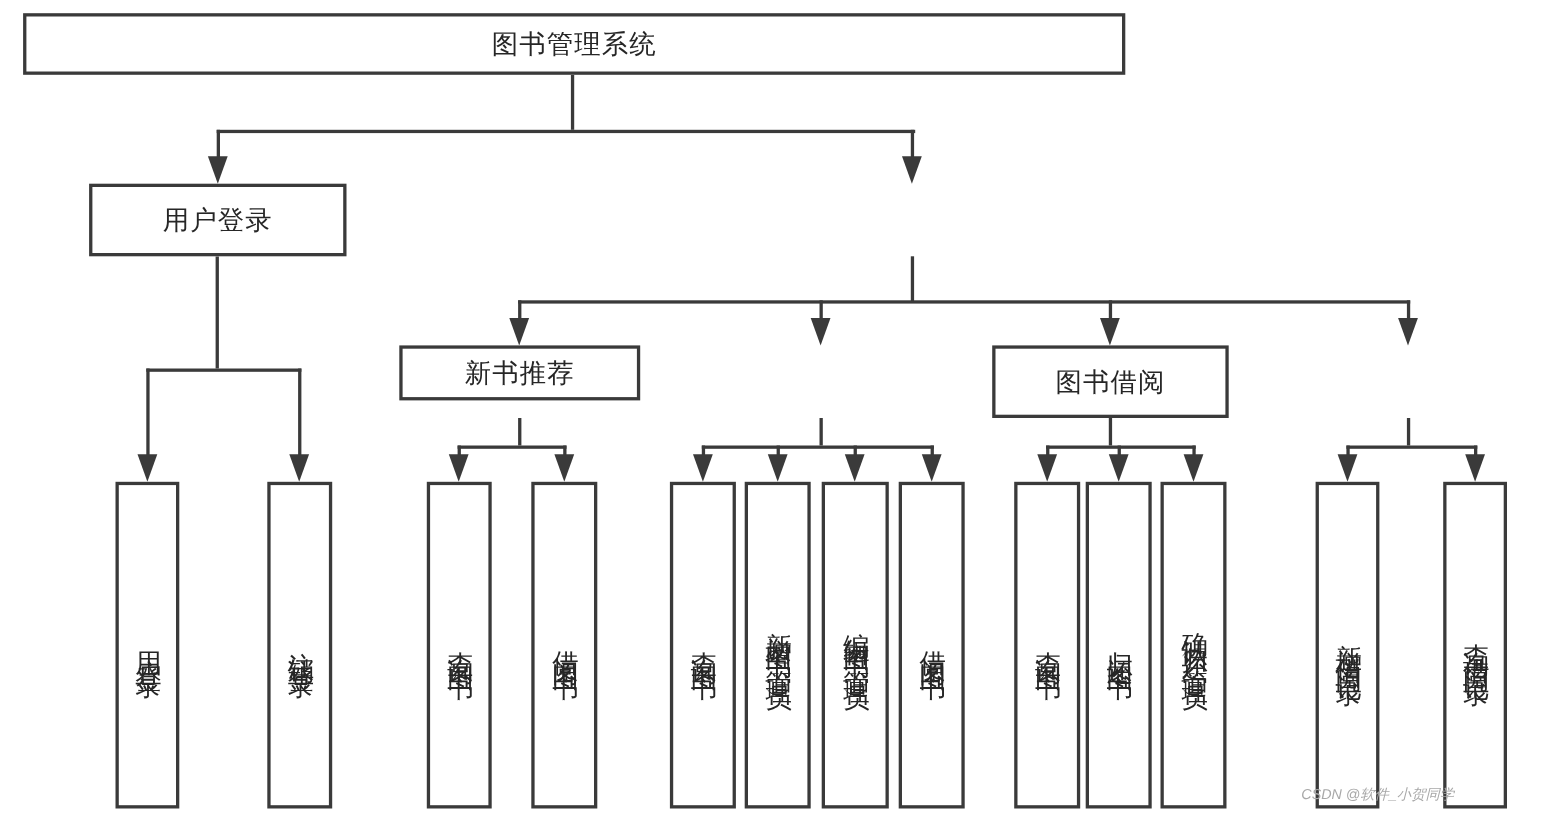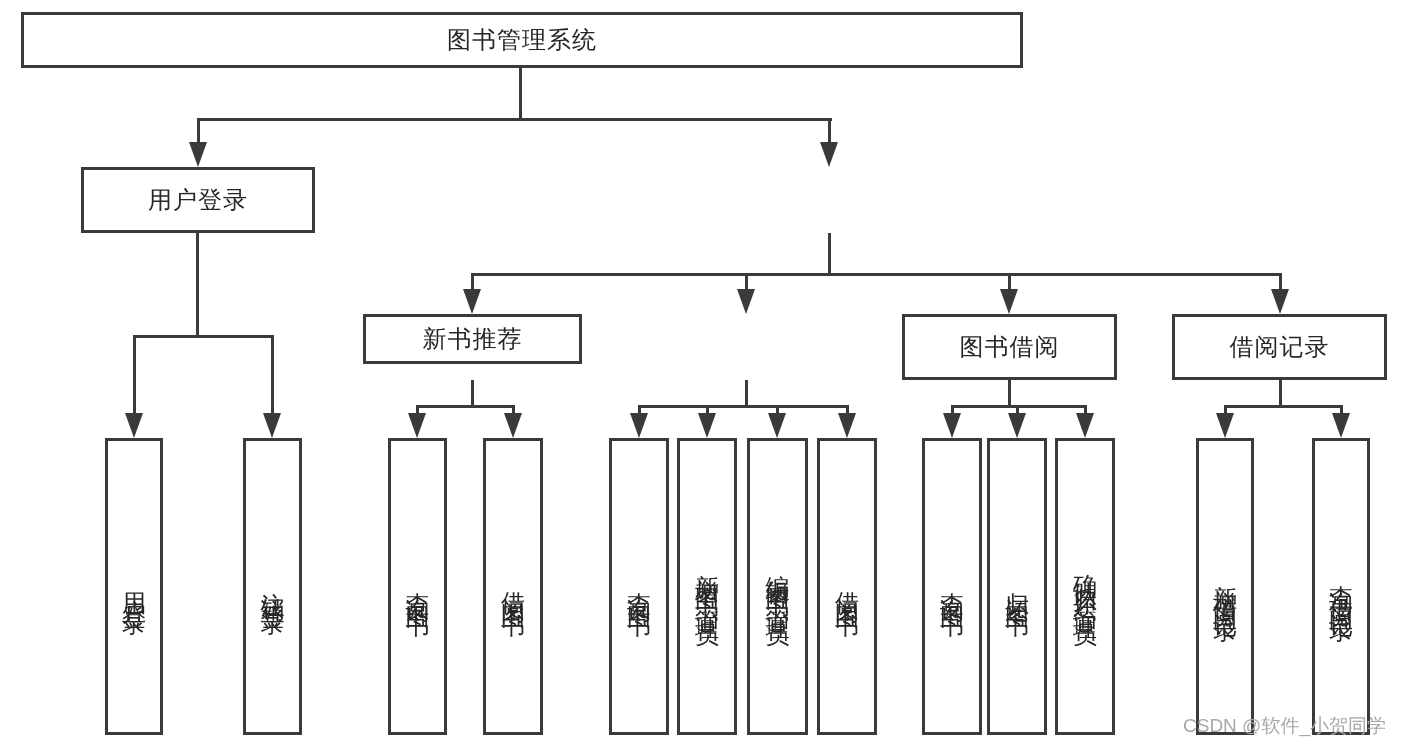--- a/index.html
+++ b/index.html
@@ -53,24 +53,25 @@
     text-orientation: mixed;
     letter-spacing: 7px;
     white-space: normal;
     line-height: 1;
   }
 
   .watermark {
     position: absolute;
     left: 1183px;
     top: 713px;
-    font-size: 19px;
+    font-size: 13px;
     color: var(--watermark);
     z-index: 10;
     white-space: nowrap;
+    font-style: italic;
   }
 </style>
 </head>
 <body>
 
 <div class="canvas">
 
   <div class="vl" style="left:519px;top:68px;height:50px"></div>
   <div class="hl" style="left:197px;top:118px;width:635px"></div>
   <div class="vl" style="left:197px;top:118px;height:32px"></div>
@@ -137,23 +138,20 @@
   <div class="box" style="left:81px;top:167px;width:234px;height:66px">
     <span>用户登录</span>
   </div>
 
   <div class="box" style="left:363px;top:314px;width:219px;height:50px">
     <span>新书推荐</span>
   </div>
   <div class="box" style="left:902px;top:314px;width:215px;height:66px">
     <span>图书借阅</span>
   </div>
-  <div class="box" style="left:1172px;top:314px;width:215px;height:66px">
-    <span>借阅记录</span>
-  </div>
 
   <div class="box leaf" style="left:105px;top:438px;width:58px;height:297px">
     <span>用户登录</span>
   </div>
   <div class="box leaf" style="left:243px;top:438px;width:59px;height:297px">
     <span>注销登录</span>
   </div>
   <div class="box leaf" style="left:388px;top:438px;width:59px;height:297px">
     <span>查询图书</span>
   </div>

